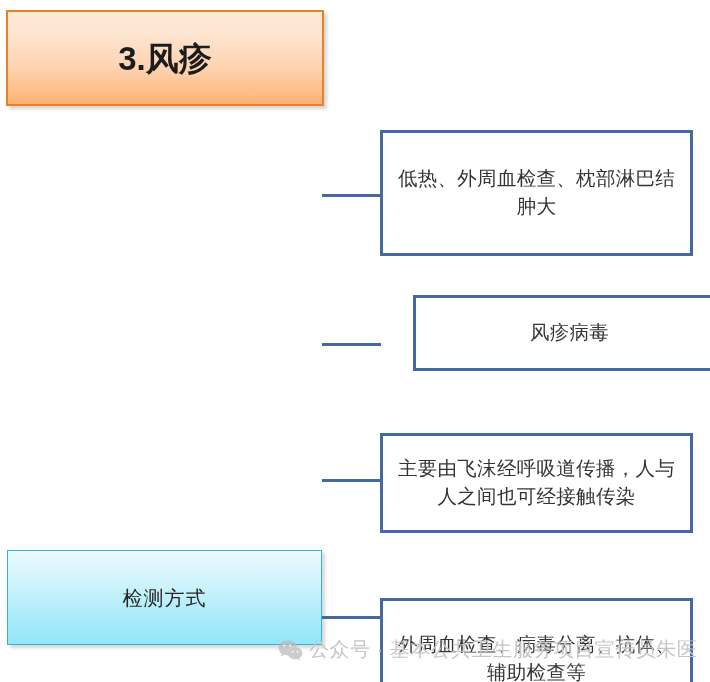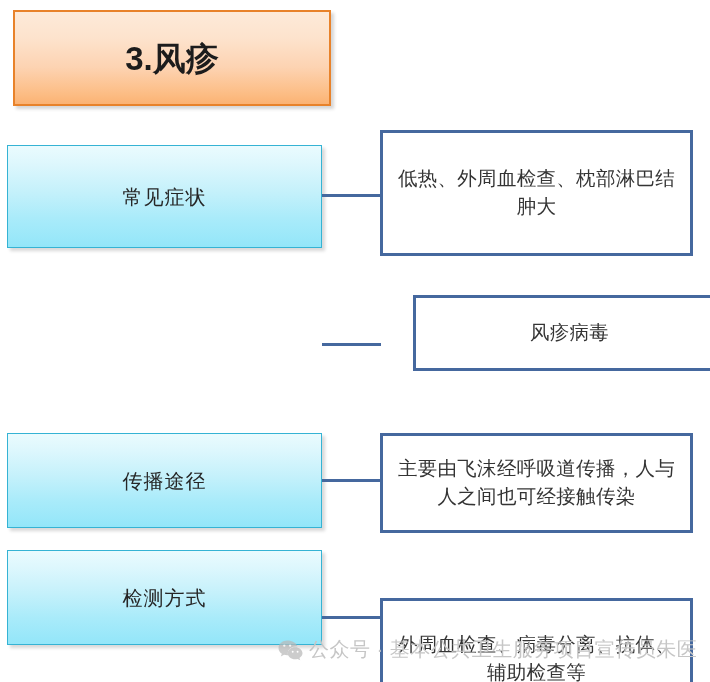--- a/index.html
+++ b/index.html
@@ -17,21 +17,21 @@
   }
 
   .canvas {
     position: absolute;
     inset: 0;
   }
 
   
   .title-box {
     position: absolute;
-    left: 13px;
+    left: 6px;
     top: 10px;
     width: 318px;
     height: 96px;
     box-sizing: border-box;
     border: 2px solid #e8822a;
     background: linear-gradient(to bottom,
         #fdead9 0%,
         #fde3cd 28%,
         #fdd3b2 60%,
         #fcbc83 90%,
@@ -135,36 +135,30 @@
 </style>
 </head>
 <body>
 
 <div class="canvas">
 
   <div class="title-box">
     <span class="title-text">3.风疹</span>
   </div>
 
-  <div class="blue-box" style="top:145px;height:103px;">
-    <span class="blue-text">常见症状</span>
-  </div>
   <div class="connector" style="top:194px;"></div>
   <div class="white-box" style="top:130px;height:126px;">
     <span class="white-text">低热、外周血检查、枕部淋巴结肿大</span>
   </div>
 
   <div class="connector" style="top:343px;"></div>
   <div class="white-box" style="top:295px;height:76px;margin-left:33px;">
     <span class="white-text">风疹病毒</span>
   </div>
 
-  <div class="blue-box" style="top:433px;height:95px;">
-    <span class="blue-text">传播途径</span>
-  </div>
   <div class="connector" style="top:479px;"></div>
   <div class="white-box" style="top:433px;height:100px;">
     <span class="white-text">主要由飞沫经呼吸道传播，人与人之间也可经接触传染</span>
   </div>
 
   <div class="blue-box" style="top:550px;height:95px;">
     <span class="blue-text">检测方式</span>
   </div>
   <div class="connector" style="top:616px;"></div>
   <div class="white-box" style="top:598px;height:100px;align-items:center;padding-top:22px;">

